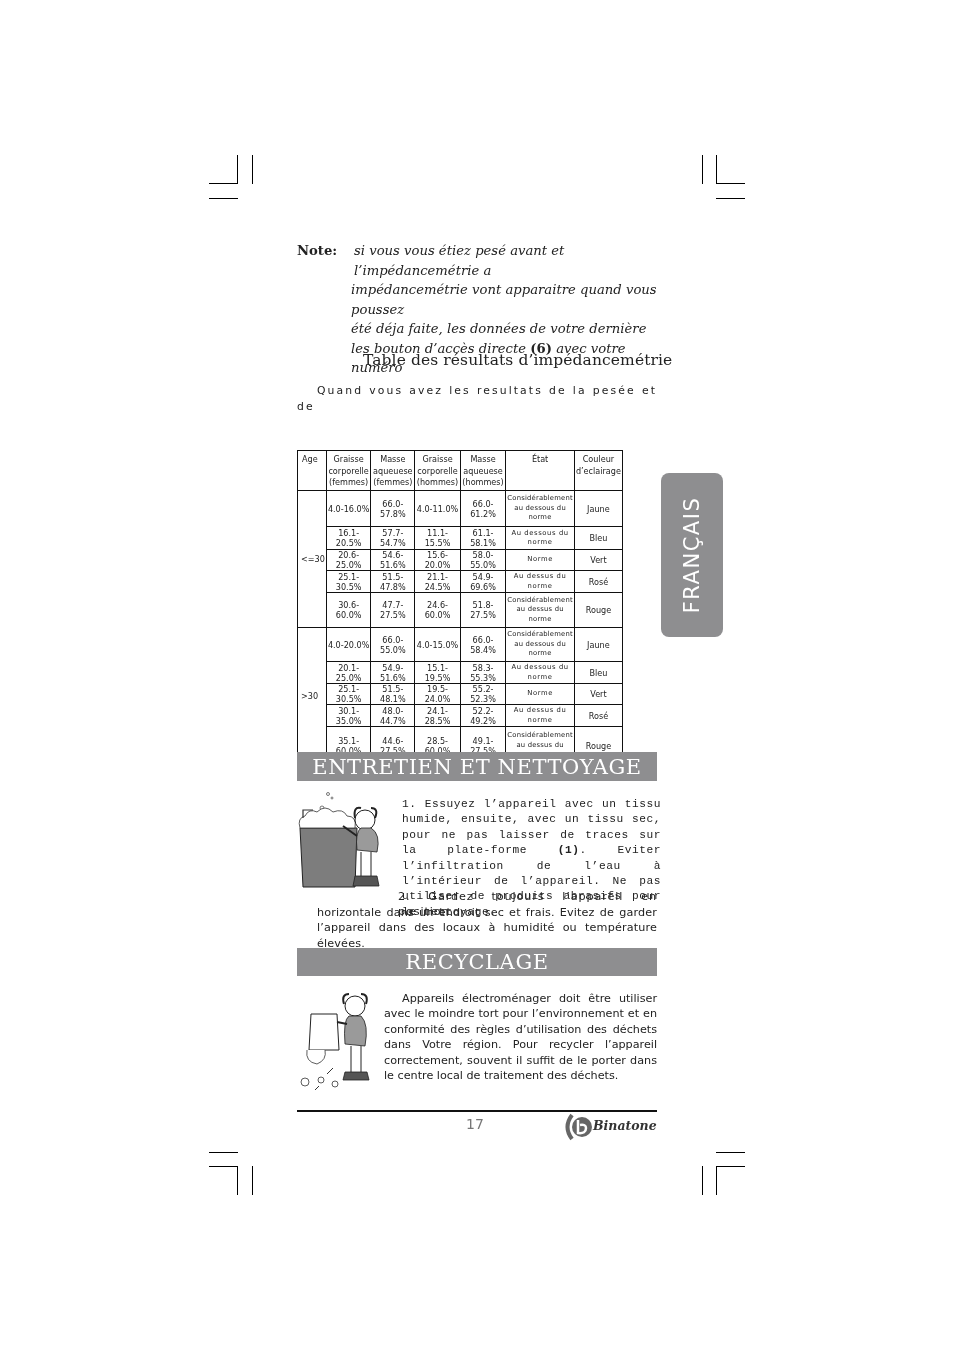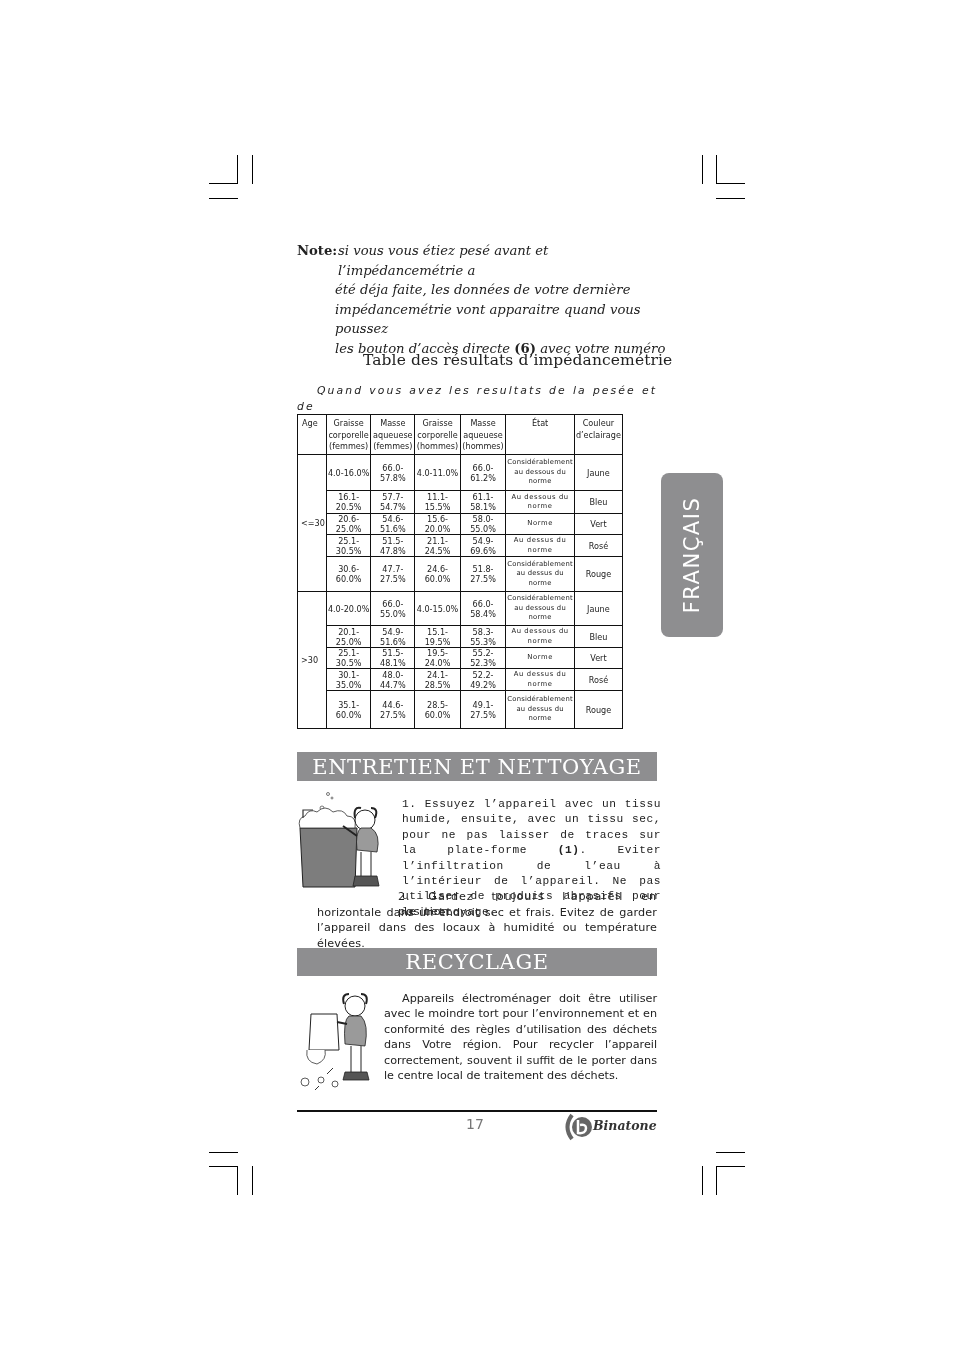--- a/index.html
+++ b/index.html
@@ -4,31 +4,31 @@
 <style>
   html, body { margin: 0; padding: 0; background: #ffffff; }
   body { width: 954px; height: 1351px; position: relative; overflow: hidden; font-family: "DejaVu Sans", sans-serif; color: #1a1a1a; }
 
   
   .crop { position: absolute; background: #000; }
 
   
   .note { position: absolute; left: 297px; top: 241px; width: 370px; font-family: "DejaVu Serif", serif; font-style: italic; font-size: 13.2px; line-height: 19.5px; color: #222; }
   .note .label { font-style: normal; font-weight: bold; position: absolute; left: 0; top: 0; }
-  .note .body { margin-left: 38px; }
+  .note .body { margin-left: 54px; }
   .note .body .line0 { margin-left: 3px; }
   .note b { font-style: normal; }
 
   .table-title { position: absolute; left: 332px; top: 351px; font-family: "DejaVu Serif", serif; font-size: 15.5px; color: #222; letter-spacing: 0.1px; margin-left: 31px; }
 
   .intro { position: absolute; left: 297px; top: 383px; width: 360px; font-size: 10.8px; line-height: 15.5px; color: #222; text-align: justify; }
-  .intro .first { text-indent: 20px; letter-spacing: 2.1px; font-style: italic; }
-
-  
-  table.res { position: absolute; left: 297px; top: 414px; width: 326px; border-collapse: collapse; font-size: 8.1px; color: #222; padding-left: 44px; }
+  .intro .first { text-indent: 20px; letter-spacing: 2.1px; }
+
+  
+  table.res { position: absolute; left: 297px; top: 450px; width: 326px; border-collapse: collapse; font-size: 8.1px; color: #222; padding-left: 44px; }
   table.res td, table.res th { border: 1.5px solid #111; text-align: center; vertical-align: middle; padding: 0 1px; font-weight: normal; }
   table.res th { vertical-align: top; line-height: 11.6px; padding-top: 3px; height: 36px; }
   table.res th.age { text-align: left; padding-left: 4px; }
   table.res td.age { text-align: left; padding-left: 3px; }
   table.res td.state { font-size: 6.8px; line-height: 9.5px; letter-spacing: 0.6px; }
   table.res td.state.tight { letter-spacing: 0.2px; }
 
   
   .bar { position: absolute; left: 297px; width: 360px; background: #8e8e90; color: #fff; font-family: "DejaVu Serif", serif; text-align: center; }
   .bar.entretien { top: 752px; height: 29px; font-size: 21px; line-height: 30px; letter-spacing: 0.6px; }
@@ -71,22 +71,22 @@
 
 <div class="crop" style="left:716px;top:1152px;width:29px;height:1px;"></div>
 <div class="crop" style="left:716px;top:1166px;width:29px;height:1px;"></div>
 <div class="crop" style="left:716px;top:1166px;width:1px;height:29px;"></div>
 <div class="crop" style="left:702px;top:1166px;width:1px;height:29px;"></div>
 
 <div class="note">
   <span class="label">Note:</span>
   <div class="body">
     <div class="line0">si vous vous étiez pesé avant et l’impédancemétrie a</div>
+    <div>impédancemétrie vont apparaitre quand vous poussez</div>
     <div>été déja faite, les données de votre dernière</div>
-    <div>impédancemétrie vont apparaitre quand vous poussez</div>
     <div><span>les bouton d’accès directe</span> <b>(6)</b> <span>avec votre numéro</span></div>
   </div>
 </div>
 
 <div class="table-title">Table des résultats d’impédancemétrie</div>
 
 <div class="intro">
   <div class="first" style="text-align-last:justify;">Quand vous avez les resultats de la pesée et de</div>
 </div>
 

